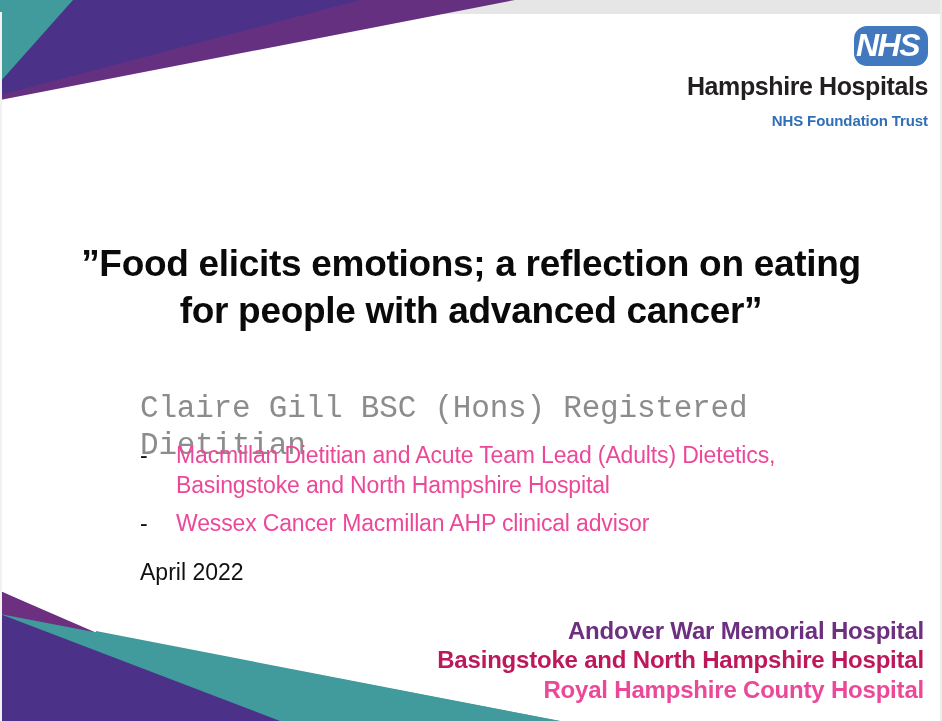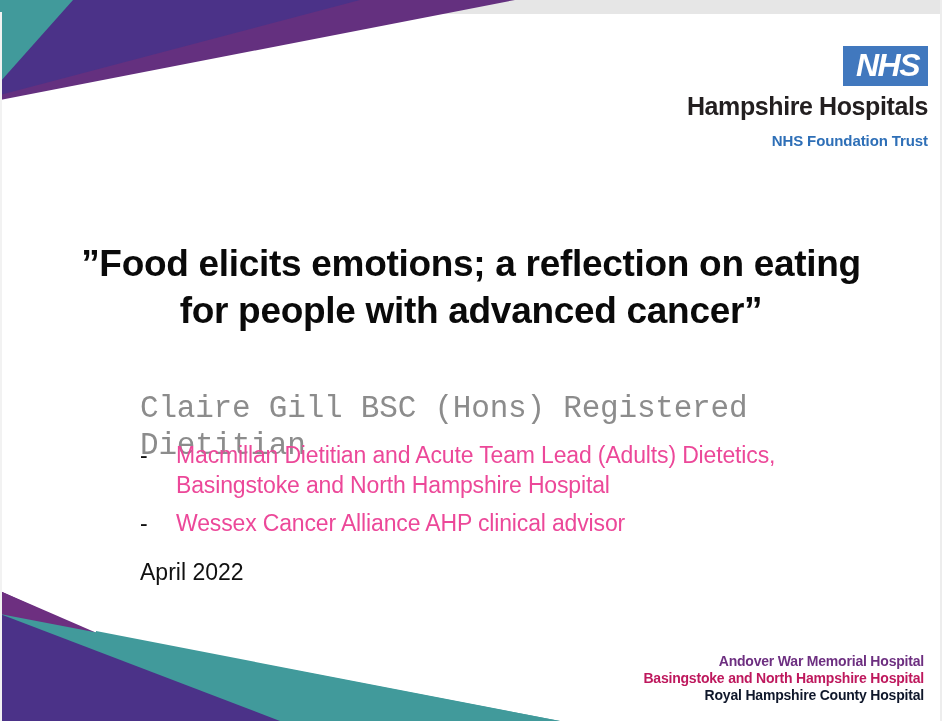--- a/index.html
+++ b/index.html
@@ -61,23 +61,22 @@
   .nhs-logo {
     position: absolute;
     right: 14px;
     top: 26px;
     text-align: right;
     line-height: 1;
   }
   .nhs-box {
     display: inline-block;
     background: #4178be;
-    padding: 3px 9px 5px 13px;
-    border-radius: 0;
-    margin-top: 20px;
+    padding: 3px 9px 5px 2px;
+    border-radius: 13px;
   }
   .nhs-box-text {
     display: block;
     color: #ffffff;
     font-family: "Liberation Sans", sans-serif;
     font-weight: bold;
     font-style: italic;
     font-size: 32px;
     letter-spacing: -1.5px;
     line-height: 1;
@@ -182,21 +181,21 @@
     position: absolute;
     right: 18px;
     bottom: 17px;
     text-align: right;
     line-height: 1.22;
   }
   .footer-hospital {
     display: block;
     font-family: "Liberation Sans", sans-serif;
     font-weight: bold;
-    font-size: 14px;
+    font-size: 24px;
     letter-spacing: -0.2px;
   }
 </style>
 </head>
 <body>
 
 <div id="slide" style="background: rgb(255, 255, 255);">
 
   <div class="top-gray-band" style="background: rgb(230, 230, 230);"></div>
 
@@ -234,26 +233,26 @@
 
     <div class="slide-subtitle">Claire Gill BSC (Hons) Registered Dietitian</div>
 
     <div class="bullet-list">
       <div class="bullet-row">
         <span class="bullet-dash">-</span>
         <span class="bullet-text">Macmillan Dietitian and Acute Team Lead (Adults) Dietetics, Basingstoke and North Hampshire Hospital</span>
       </div>
       <div class="bullet-row">
         <span class="bullet-dash">-</span>
-        <span class="bullet-text">Wessex Cancer Alliance AHP clinical advisor</span>
+        <span class="bullet-text">Wessex Cancer Macmillan AHP clinical advisor</span>
       </div>
     </div>
 
     <div class="slide-date">April 2022</div>
   </div>
 
   <div class="footer-hospitals">
     <span class="footer-hospital" style="color: rgb(109, 47, 128);">Andover War Memorial Hospital</span>
     <span class="footer-hospital" style="color: #be185d; text-align: right;">Basingstoke and North Hampshire Hospital</span>
-    <span class="footer-hospital" style="color: #0f172a;">Royal Hampshire County Hospital</span>
+    <span class="footer-hospital" style="color: #ec4899;">Royal Hampshire County Hospital</span>
   </div>
 
 </div>
 
 </body></html>

